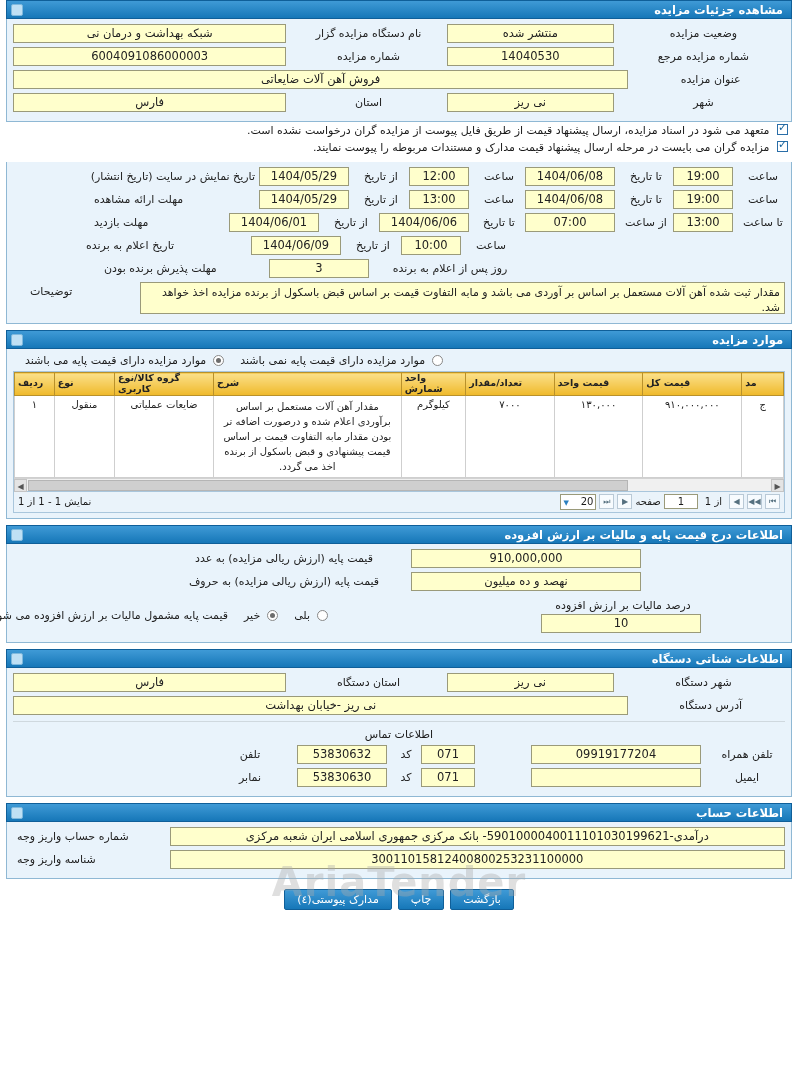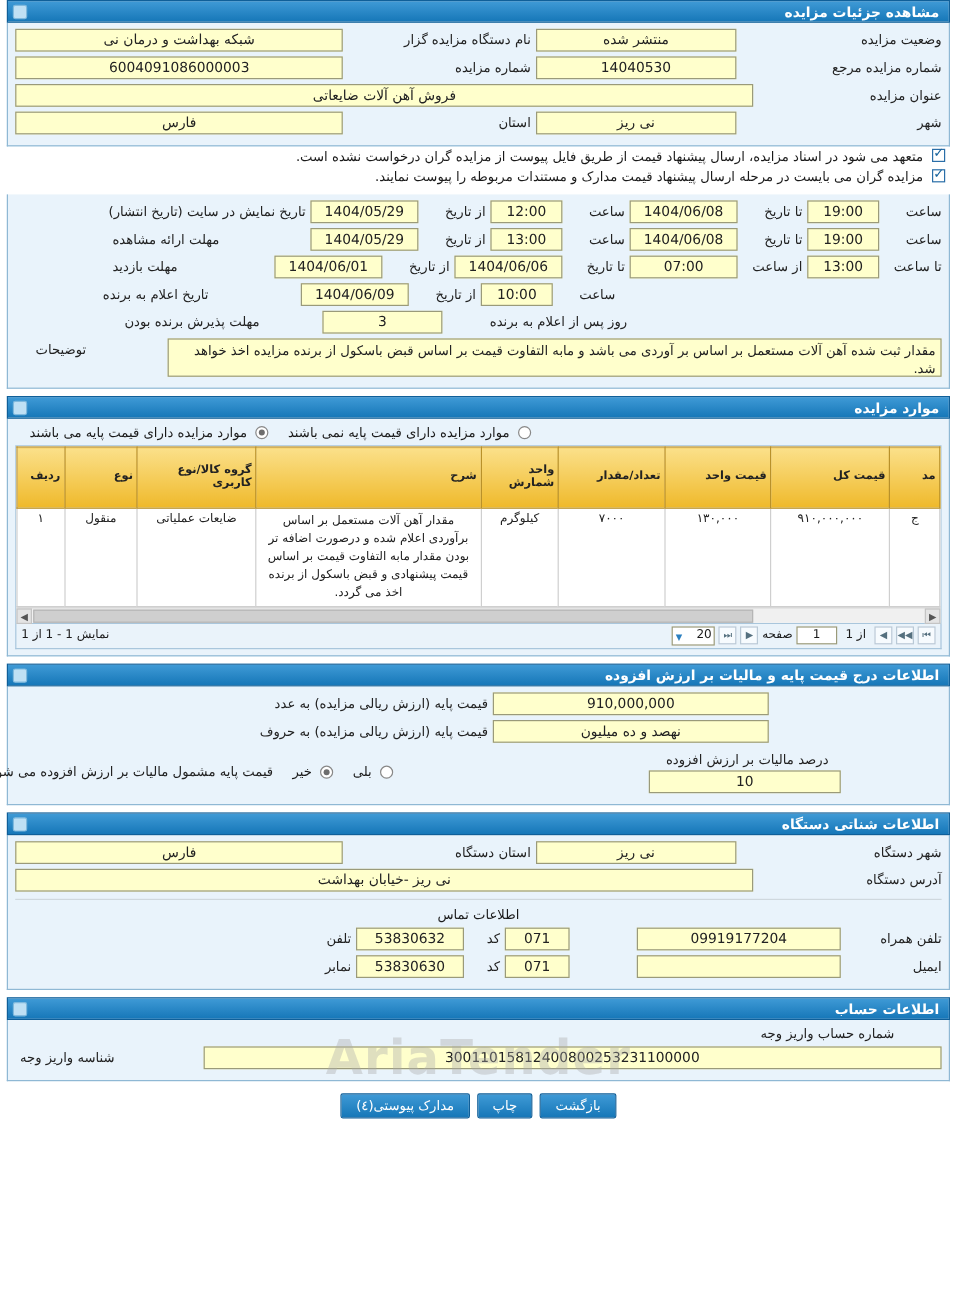--- a/index.html
+++ b/index.html
@@ -45,21 +45,21 @@
   
   .row {
     display: flex;
     flex-direction: row;
     align-items: center;
     justify-content: flex-start;
     margin-bottom: 4px;
     gap: 4px;
   }
   .lbl {
-    text-align: right;
+    text-align: center;
     padding-left: 4px;
     font-size: 11px;
     color: #222;
     white-space: nowrap;
   }
   .fld {
     background: #ffffcc;
     border: 1px solid #9a9a7a;
     height: 19px;
     line-height: 17px;
@@ -122,22 +122,22 @@
     background: #ffffff;
     font-size: 10px;
   }
   table.grid th {
     background: #f2c43a;
     background: linear-gradient(to bottom,#fbe08a 0%, #efb92a 100%);
     border: 1px solid #b9912a;
     color: #222;
     font-size: 9.5px;
     font-weight: bold;
-    padding: 14px 3px;
-    text-align: right;
+    padding: 0 3px;
+    text-align: left;
     line-height: 1.15;
   }
   table.grid td {
     border: 1px solid #cfcfcf;
     padding: 3px 4px;
     vertical-align: top;
     text-align: center;
     font-size: 10px;
     color: #222;
   }
@@ -494,20 +494,21 @@
 
   <div class="sep"></div>
 
   <div class="section-head">
     <span class="corner"></span>
     <span>اطلاعات حساب</span>
   </div>
   <div class="panel">
 
     <div class="row">
+      <div class="fld" style="width:625px">درآمدی-5901000040011101030199621- بانک مرکزی جمهوری اسلامی ایران شعبه مرکزی</div>
       <div class="lbl" style="width:155px;text-align:left">شماره حساب واریز وجه</div>
     </div>
 
     <div class="row">
       <div class="fld" style="width:625px">30011015812400800253231100000</div>
       <div class="lbl" style="width:155px;text-align:left">شناسه واریز وجه</div>
     </div>
   </div>
 
   <div class="footer">

